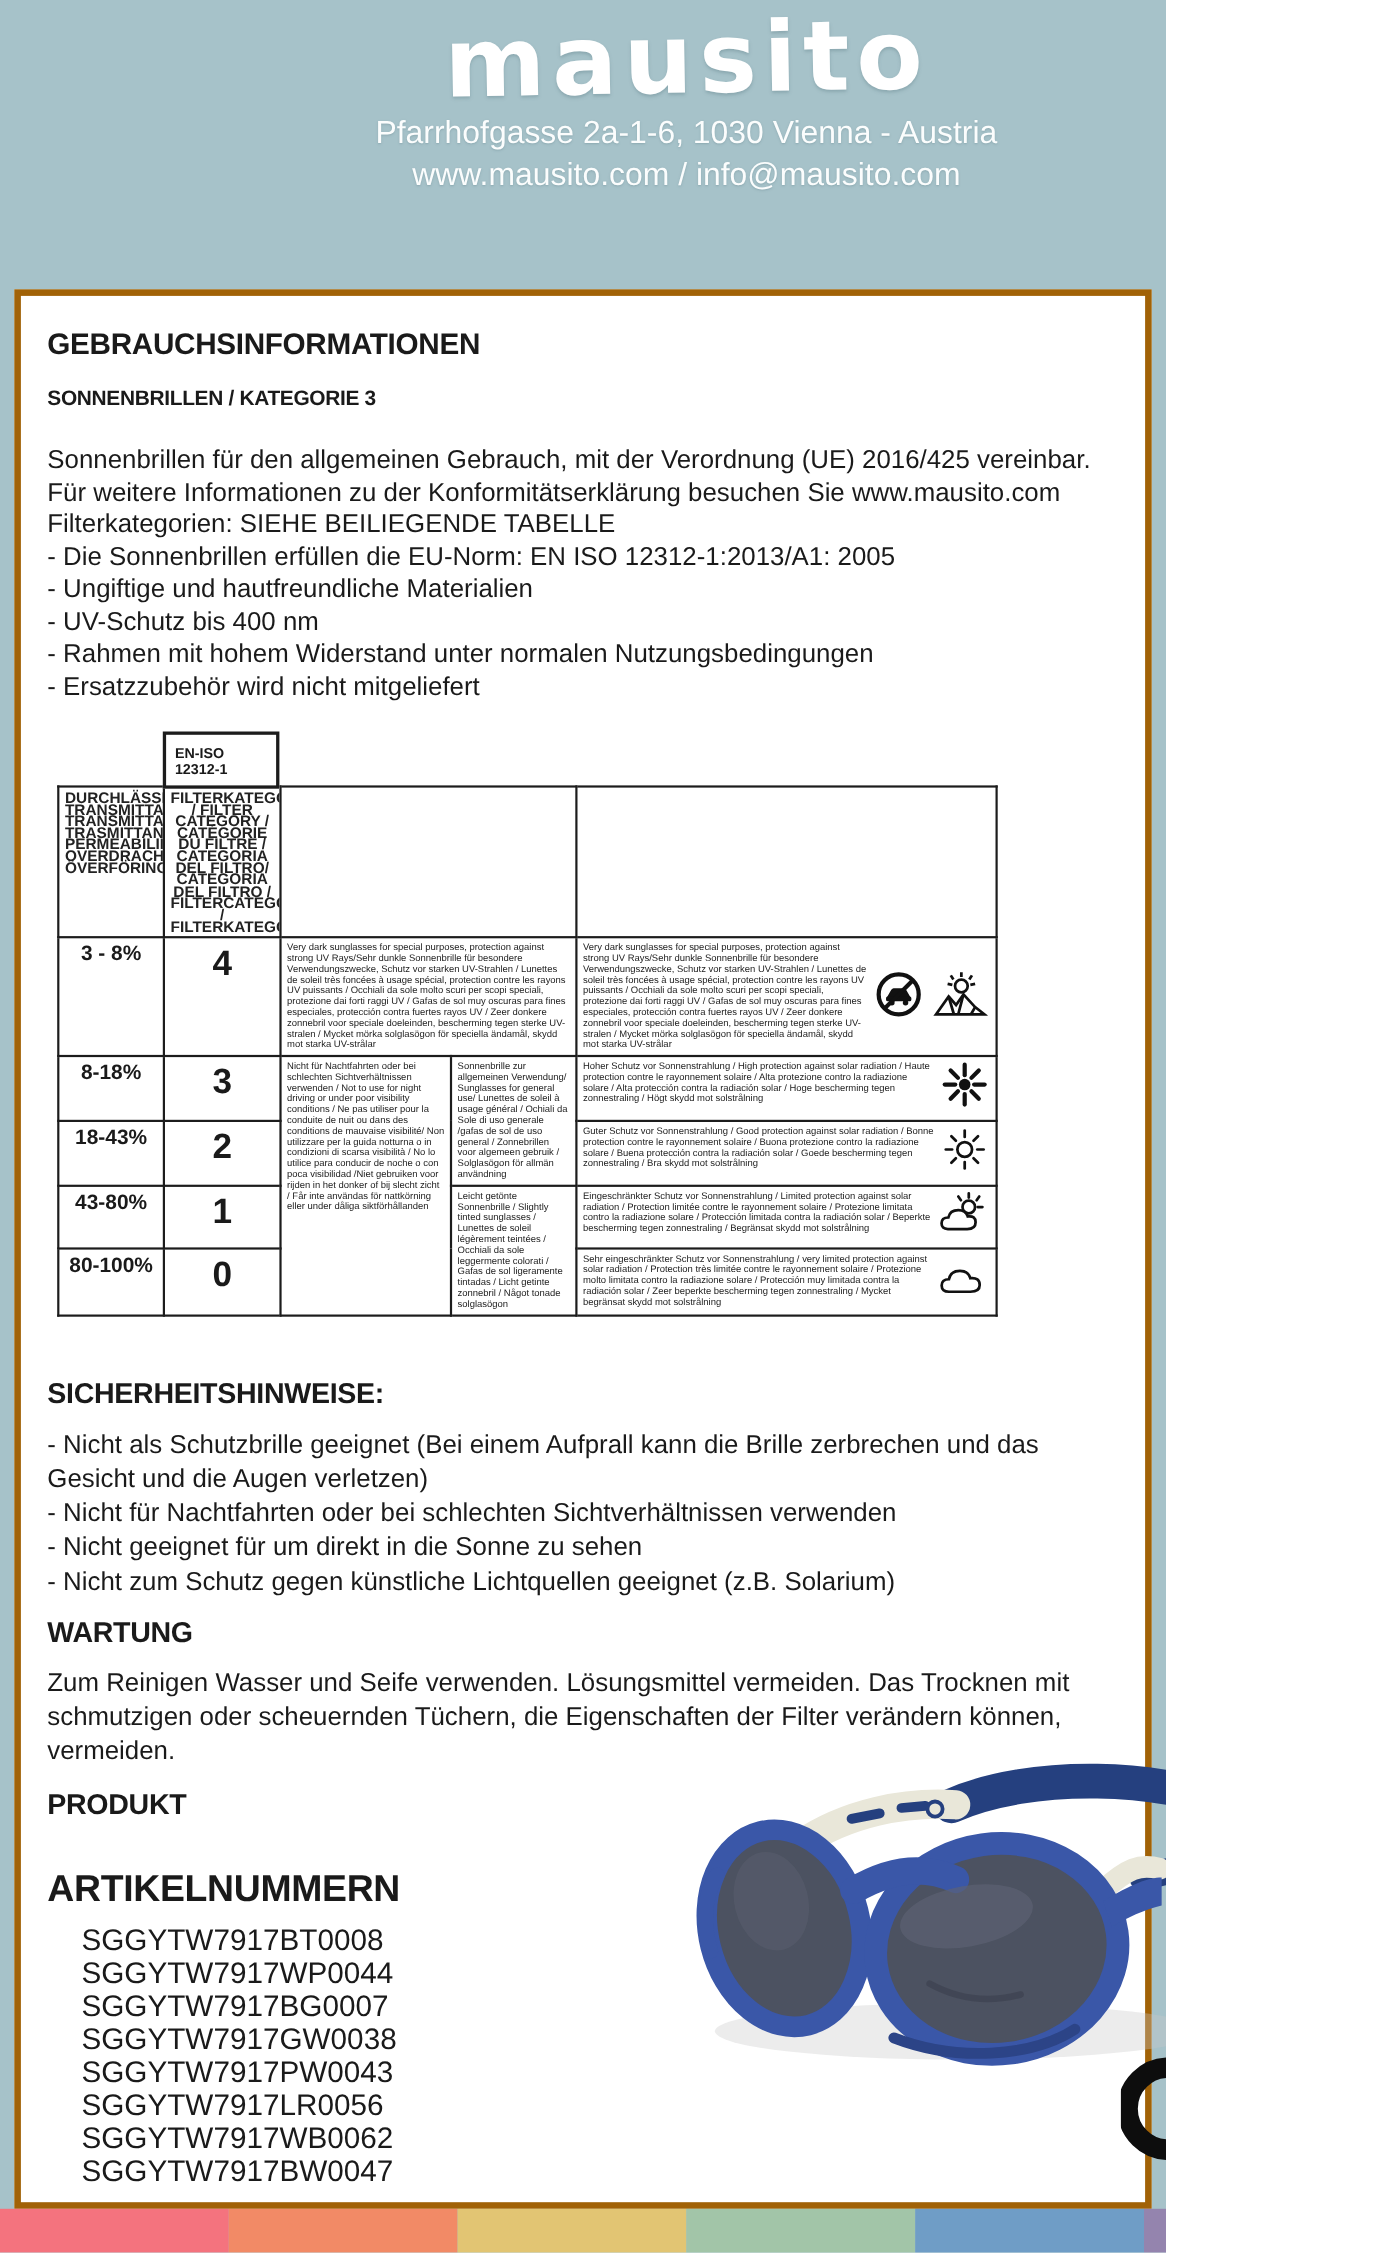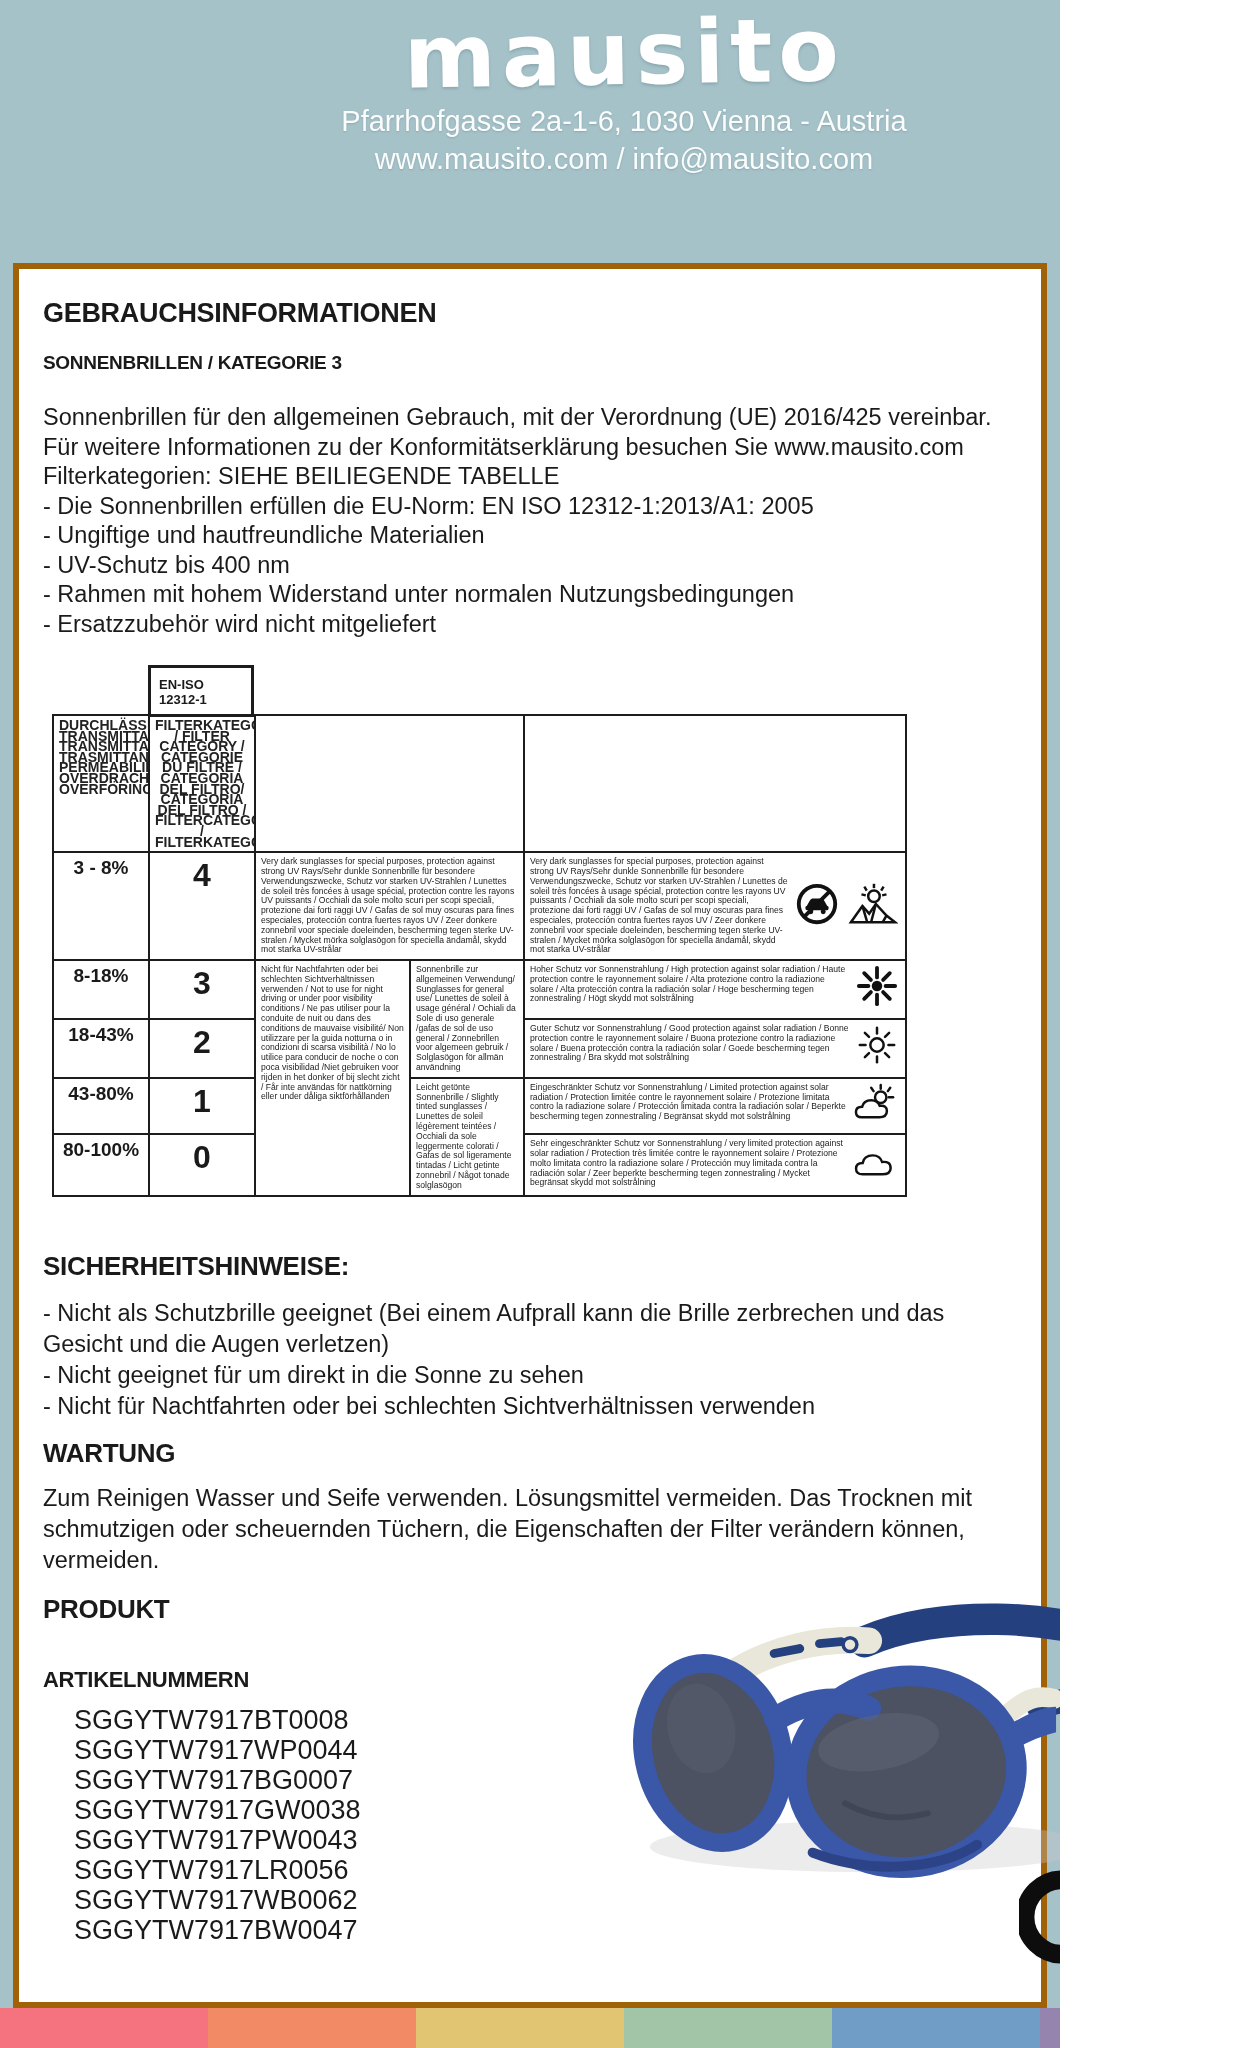--- a/index.html
+++ b/index.html
@@ -36,21 +36,21 @@
   .prot .ico{display:flex;align-items:center;gap:8px;padding-right:2px;flex:0 0 auto;}
   
   .sec-safety{margin-top:54px;}
   .h-section{font-size:26px;line-height:31px;}
   .safety-list{margin-top:16px;}
   .safety-list .body-line{line-height:31px;}
   .sec-wartung{margin-top:16px;}
   .wartung-text{margin-top:14px;max-width:1165px;}
   .sec-produkt{margin-top:18px;}
   .h-surfer{font-size:26px;margin-top:10px;}
-  .h-artikel{font-size:22px;margin-top:42px;}
+  .h-artikel{font-size:34px;margin-top:42px;}
   .articles{margin-top:12px;margin-left:31px;}
   .article-line{font-size:27px;line-height:30px;}
   
   .glasses{position:absolute;left:590px;top:1280px;width:555px;height:345px;}
   .ce{position:absolute;left:1000px;top:1588px;width:172px;height:120px;}
   
   .footer-bar{position:absolute;left:0;bottom:0;width:1248px;height:40px;display:flex;}
   .footer-bar .seg{flex:1;height:100%;}
 </style>
 </head>
@@ -234,22 +234,23 @@
           </td>
         </tr>
       </tbody>
         </table>
     </div>
 
     <div class="sec-safety">
       <h3 class="h-section">SICHERHEITSHINWEISE:</h3>
       <div class="safety-list">
         <div class="body-line" style="max-width:1170px">- Nicht als Schutzbrille geeignet (Bei einem Aufprall kann die Brille zerbrechen und das Gesicht und die Augen verletzen)</div>
+        <div class="body-line">- Nicht für Nachtfahrten oder bei schlechten Sichtverhältnissen verwenden</div>
         <div class="body-line">- Nicht geeignet für um direkt in die Sonne zu sehen</div>
-        <div class="body-line">- Nicht für Nachtfahrten oder bei schlechten Sichtverhältnissen verwenden</div>
+        <div class="body-line">- Nicht zum Schutz gegen künstliche Lichtquellen geeignet (z.B. Solarium)</div>
       </div>
     </div>
 
     <div class="sec-wartung">
       <h3 class="h-section">WARTUNG</h3>
       <div class="wartung-text">
         <div class="body-line" style="line-height:31px">Zum Reinigen Wasser und Seife verwenden. Lösungsmittel vermeiden. Das Trocknen mit schmutzigen oder scheuernden Tüchern, die Eigenschaften der Filter verändern können, vermeiden.</div>
       </div>
     </div>
 

